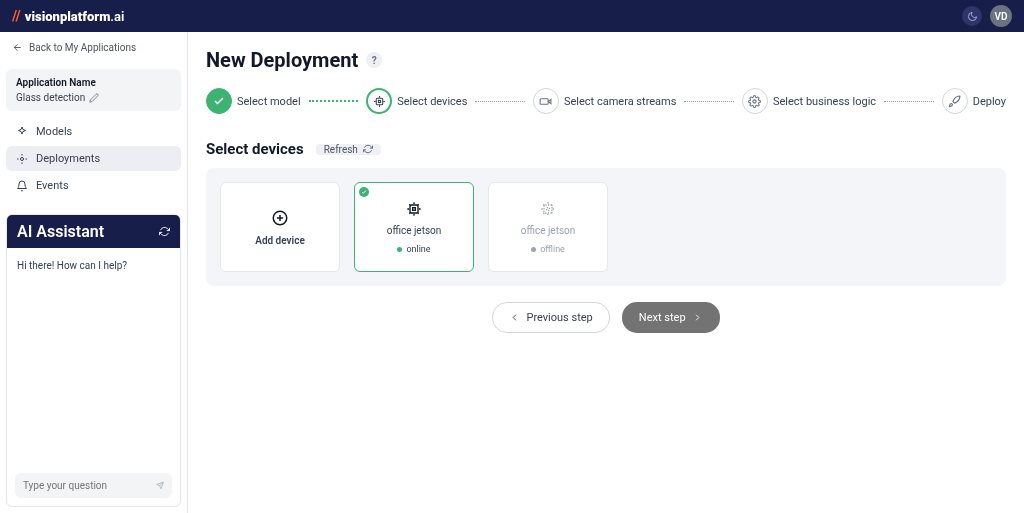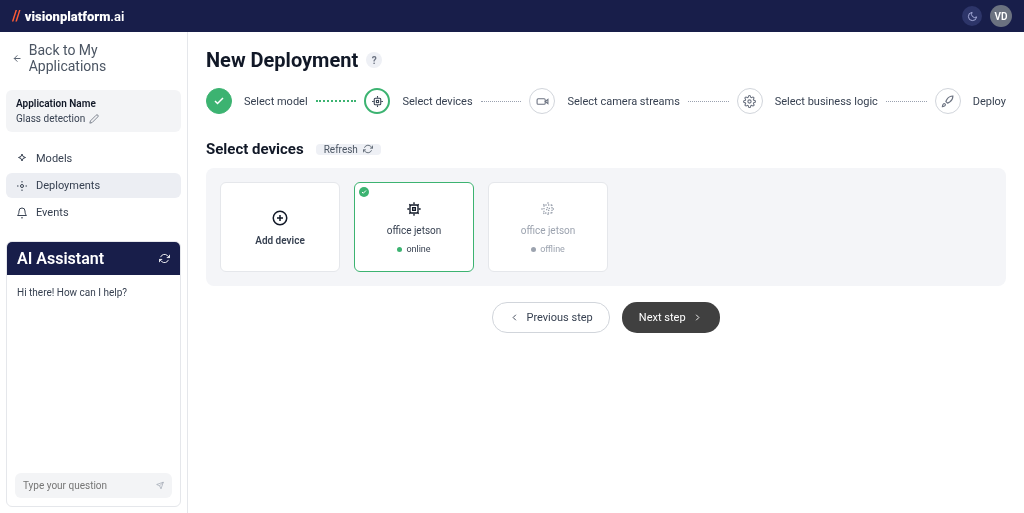--- a/index.html
+++ b/index.html
@@ -5,38 +5,38 @@
 *{box-sizing:border-box;margin:0;padding:0;font-family:-apple-system,BlinkMacSystemFont,"Segoe UI",Roboto,sans-serif}
 body{background:#fff;width:1024px;height:513px;overflow:hidden}
 .topbar{background:#181e4a;height:32px;display:flex;align-items:center;justify-content:space-between;padding:0 12px}
 .logo{display:flex;align-items:center;gap:4px;color:#fff;font-size:13px;font-weight:600}
 .logo-slash{color:#ff5c35;font-weight:700;font-size:14px}
 .topbar-right{display:flex;align-items:center;gap:8px}
 .avatar{width:22px;height:22px;border-radius:50%;background:#6b7280;color:#fff;font-size:10px;font-weight:600;display:flex;align-items:center;justify-content:center}
 .theme-btn{width:20px;height:20px;border-radius:50%;background:#2d3569;display:flex;align-items:center;justify-content:center;cursor:pointer}
 .layout{display:flex;height:481px}
 .sidebar{width:188px;border-right:1px solid #e5e7eb;padding:6px;display:flex;flex-direction:column}
-.back-link{display:flex;align-items:center;gap:6px;font-size:14px;color:#4b5563;padding:4px 6px;cursor:pointer}
+.back-link{display:flex;align-items:center;gap:6px;font-size:10px;color:#4b5563;padding:4px 6px;cursor:pointer}
 .app-name-card{background:#f3f4f6;border-radius:6px;padding:8px 10px;margin-top:12px}
 .app-name-label{font-size:10px;font-weight:600;color:#111827;margin-bottom:4px}
 .app-name-value{font-size:10px;color:#374151;display:flex;align-items:center;gap:4px}
-.nav{margin-top:14px;display:flex;flex-direction:column;gap:2px}
+.nav{margin-top:8px;display:flex;flex-direction:column;gap:2px}
 .nav-item{display:flex;align-items:center;gap:8px;padding:6px 10px;border-radius:6px;font-size:11px;color:#374151;cursor:pointer}
 .nav-item.active{background:#eceef3}
 .assistant{margin-top:16px;border:1px solid #e5e7eb;border-radius:6px;display:flex;flex-direction:column;flex:1;overflow:hidden}
 .assistant-head{background:#181e4a;color:#fff;font-size:16px;font-weight:600;padding:7px 10px;display:flex;align-items:center;justify-content:space-between}
 .assistant-body{flex:1;padding:12px 10px;font-size:10px;color:#374151}
 .assistant-input{border-top:1px solid transparent;padding:8px}
 .assistant-input-inner{background:#f3f4f6;border-radius:6px;display:flex;align-items:center;padding:6px 8px}
 .assistant-input-inner input{border:none;background:transparent;flex:1;font-size:10px;outline:none;color:#6b7280}
 .main{flex:1;padding:16px 18px;overflow:auto}
 .page-title{font-size:20px;font-weight:700;color:#111827;display:flex;align-items:center;gap:8px}
 .help-badge{width:16px;height:16px;border-radius:50%;background:#eef0f5;color:#6b7280;font-size:10px;display:flex;align-items:center;justify-content:center}
 .stepper{display:flex;align-items:center;margin-top:16px;gap:0}
-.step{display:flex;align-items:center;gap:12px;flex-shrink:0}
+.step{display:flex;align-items:center;gap:5px;flex-shrink:0}
 .step-circle{width:26px;height:26px;border-radius:50%;display:flex;align-items:center;justify-content:center;background:#fff;border:1px solid #d1d5db;color:#6b7280}
 .step-circle.done{background:#3cb371;border-color:#3cb371;color:#fff}
 .step-circle.current{border:2px solid #3cb371;color:#374151}
 .step-label{font-size:11px;color:#374151}
 .step-line{flex:1;height:0;border-top:1px dotted #9aa1af;margin:0 8px;min-width:40px}
 .step-line.done{border-top:2px dotted #3cb371}
 .section-head{display:flex;align-items:center;gap:12px;margin-top:26px}
 .section-title{font-size:15px;font-weight:700;color:#111827}
 .refresh-btn{background:#eef0f5;border:none;border-radius:4px;padding:0 8px;font-size:10px;color:#4b5563;display:flex;align-items:center;gap:5px;cursor:pointer}
 .device-grid{background:#f4f5f8;border-radius:8px;padding:14px;margin-top:10px;display:flex;gap:14px}
@@ -44,21 +44,21 @@
 .device-card.selected{border:1px solid #3cb371}
 .device-card.disabled{color:#9ca3af}
 .device-card .check{position:absolute;top:4px;left:4px;width:10px;height:10px;border-radius:50%;background:#3cb371;display:flex;align-items:center;justify-content:center;color:#fff}
 .status-dot{width:5px;height:5px;border-radius:50%;display:inline-block;margin-right:4px}
 .status-dot.online{background:#3cb371}
 .status-dot.offline{background:#9ca3af}
 .status-text{font-size:9px}
 .actions{display:flex;justify-content:center;gap:12px;margin-top:16px}
 .btn{border-radius:15px;padding:8px 16px;font-size:11px;display:flex;align-items:center;gap:6px;cursor:pointer;border:1px solid transparent}
 .btn-secondary{background:#fff;border:1px solid #d1d5db;color:#374151}
-.btn-primary{background:#404040;color:#fff}
+.btn-primary{background:#737373;color:#fff}
 svg{display:block}
 </style>
 </head>
 <body>
 
 <div class="topbar">
   <div class="logo">
     <span class="logo-slash">//</span>
     <span><b>visionplatform</b><span>.ai</span></span>
   </div>

